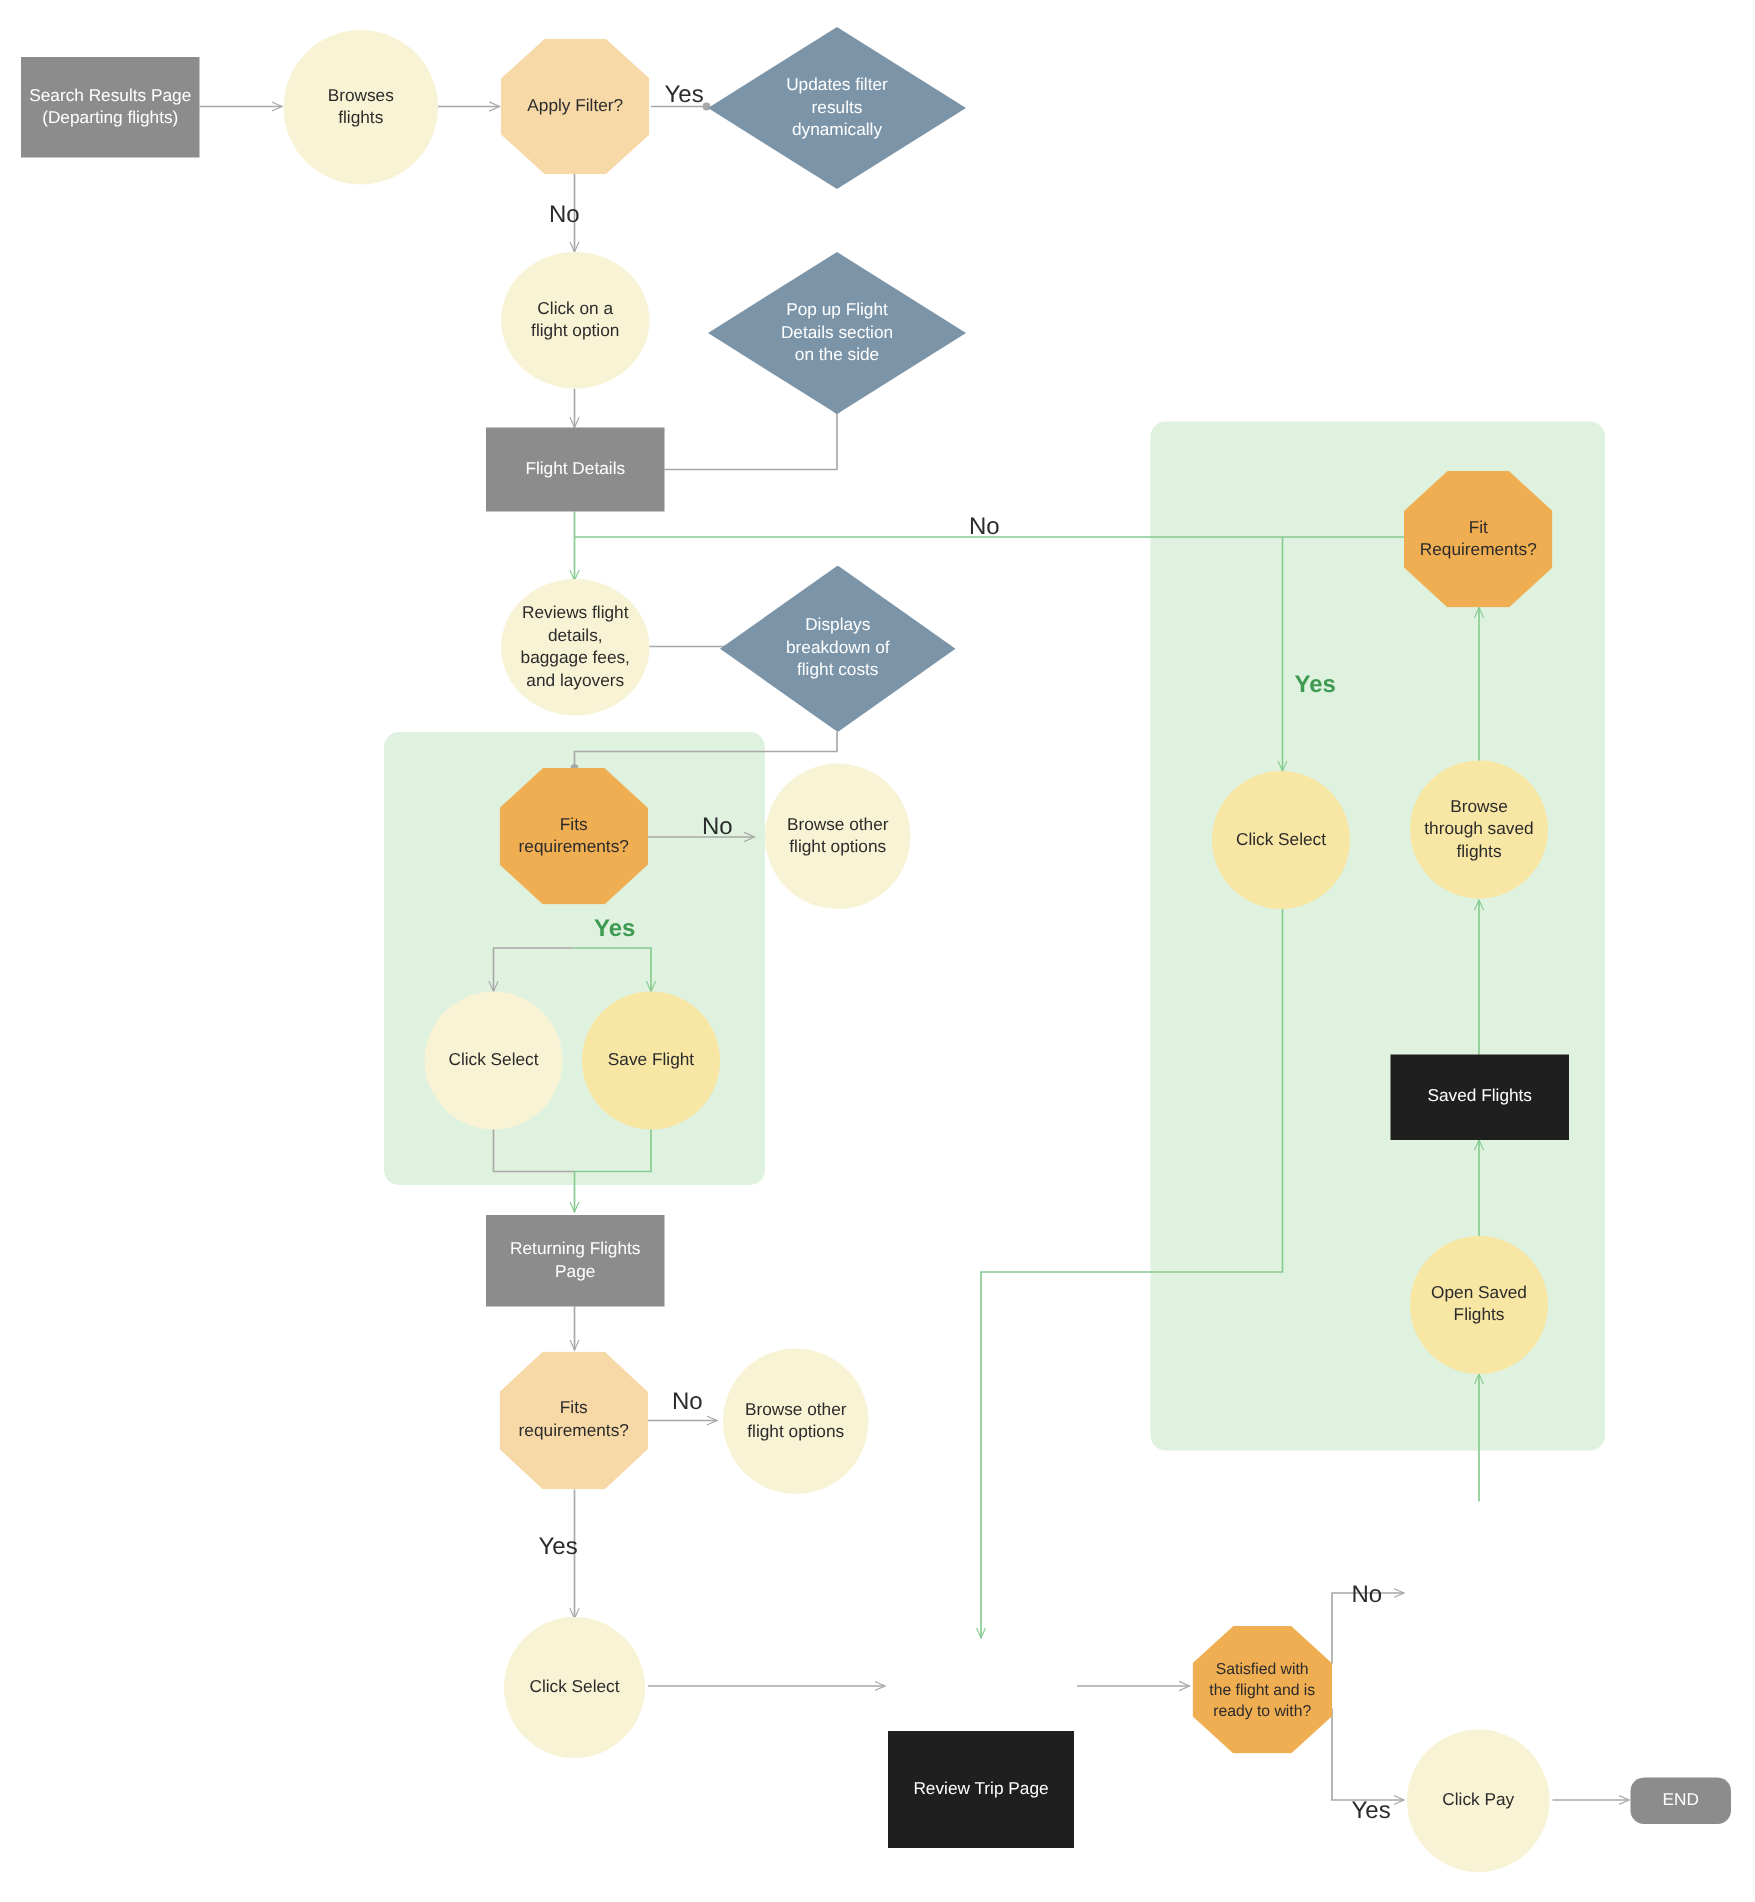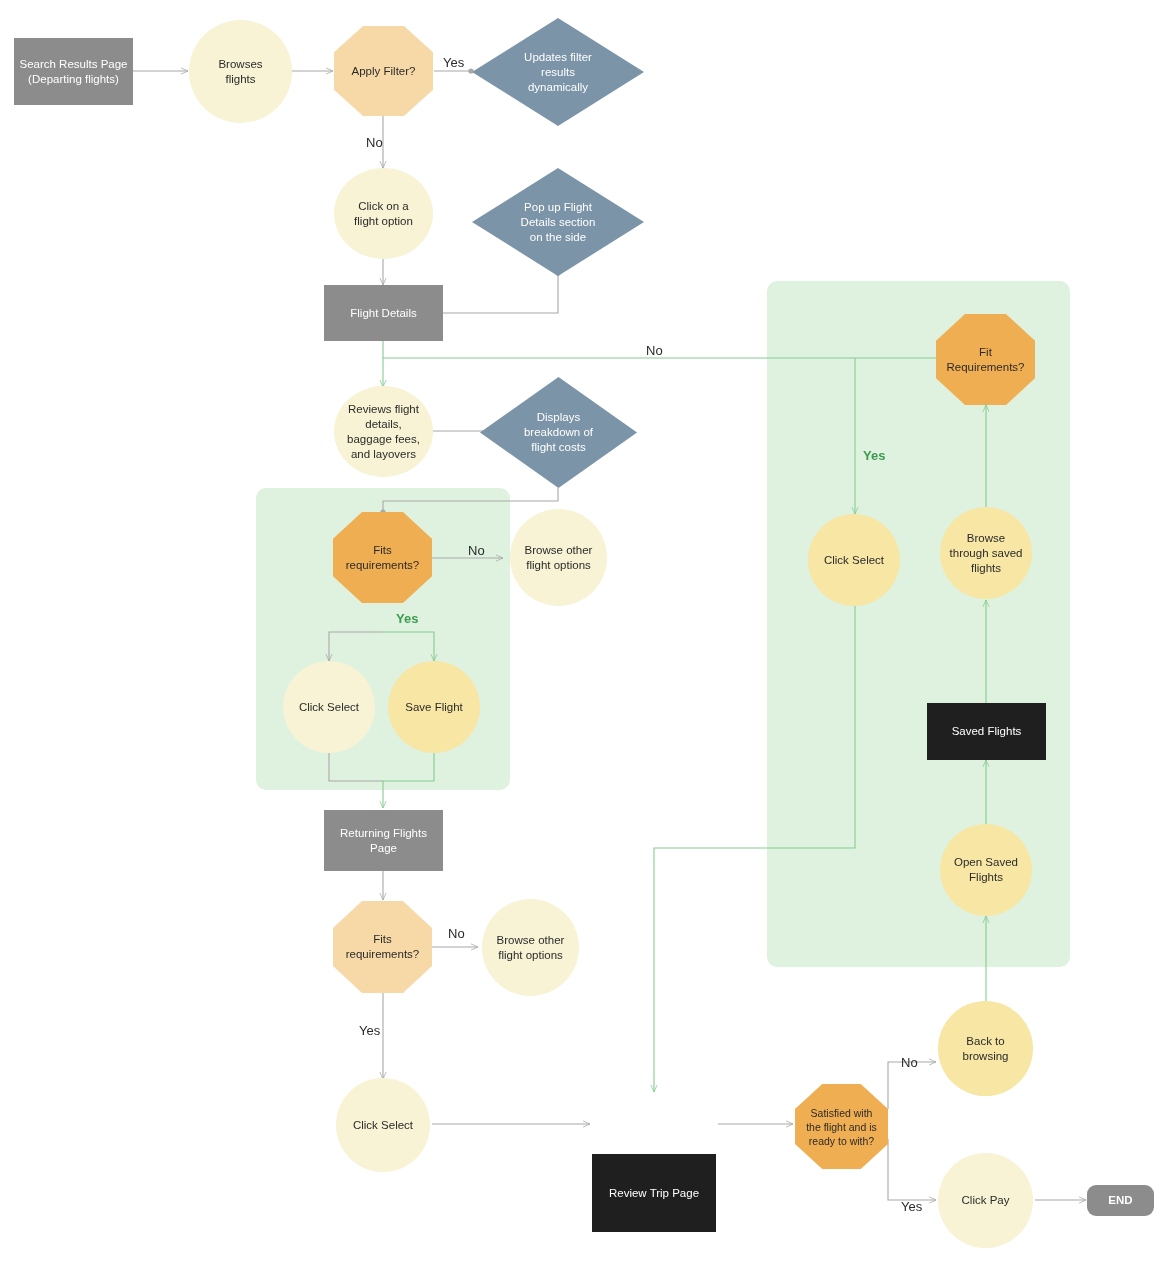--- a/index.html
+++ b/index.html
@@ -15,21 +15,21 @@
   .n-rect{background:#8c8c8c;color:#ffffff;}
   .n-rect-dark{background:#1f1f1f;color:#ffffff;}
   .n-pill{background:#8c8c8c;color:#ffffff;border-radius:9px;}
   .n-circle{border-radius:50%;}
   .c-cream{background:#f7f3d4;}
   .c-yellow{background:#f7e6a4;}
   .n-oct{background:#f7d9a8;clip-path:polygon(29.3% 0,70.7% 0,100% 29.3%,100% 70.7%,70.7% 100%,29.3% 100%,0 70.7%,0 29.3%);}
   .n-oct-dark{background:#f0ae52;}
   .n-diamond{background:#7b94a8;color:#ffffff;clip-path:polygon(50% 0,100% 50%,50% 100%,0 50%);}
 
-  .elabel{position:absolute;font-size:13px;color:#2b2b2b;white-space:nowrap;}
+  .elabel{position:absolute;font-size:16px;color:#2b2b2b;white-space:nowrap;}
   .elabel.green{color:#3f9a52;font-weight:bold;}
 </style>
 </head>
 <body>
 
 <div id="canvas">
 
   <div class="region" style="left:256px;top:488px;width:254px;height:302px;"></div>
   <div class="region" style="left:767px;top:281px;width:303px;height:686px;"></div>
 
@@ -233,32 +233,26 @@
   </div>
 
   <div class="node n-oct n-oct-dark" style="left:795px;top:1084px;width:93px;height:85px;font-size:10.5px;line-height:14px;">
     <div>
       <div>Satisfied with</div>
       <div>the flight and is</div>
       <div>ready to with?</div>
     </div>
   </div>
 
-  <div class="node n-circle c-yellow" style="left:938px;top:1001px;width:95px;height:95px;">
-    <div>
-      <div>Back to</div>
-      <div>browsing</div>
-    </div>
-  </div>
 
   <div class="node n-circle c-cream" style="left:938px;top:1153px;width:95px;height:95px;">
     <span>Click Pay</span>
   </div>
 
-  <div class="node n-pill" style="left:1087px;top:1185px;width:67px;height:31px;font-weight:bold;">
+  <div class="node n-pill" style="left:1087px;top:1185px;width:67px;height:31px;">
     <span>END</span>
   </div>
 
   <div class="node n-oct n-oct-dark" style="left:936px;top:314px;width:99px;height:91px;">
     <div>
       <div>Fit</div>
       <div>Requirements?</div>
     </div>
   </div>
 

